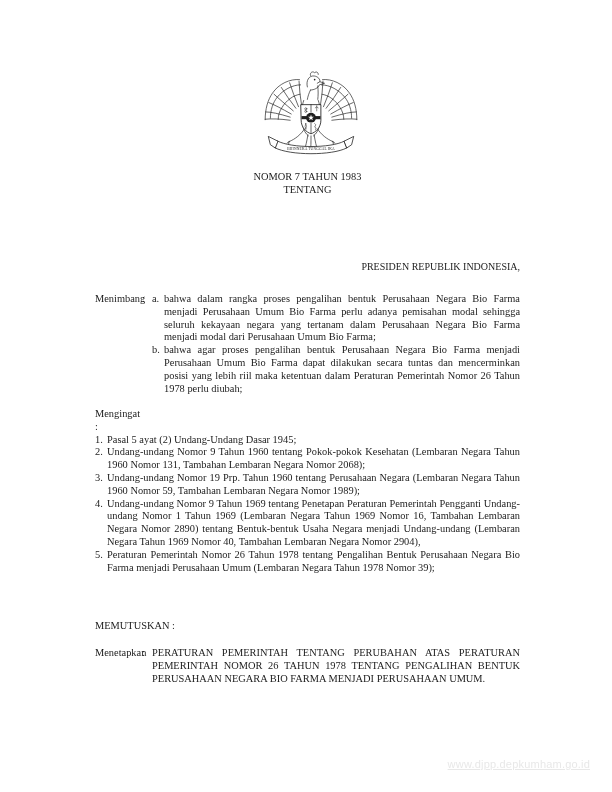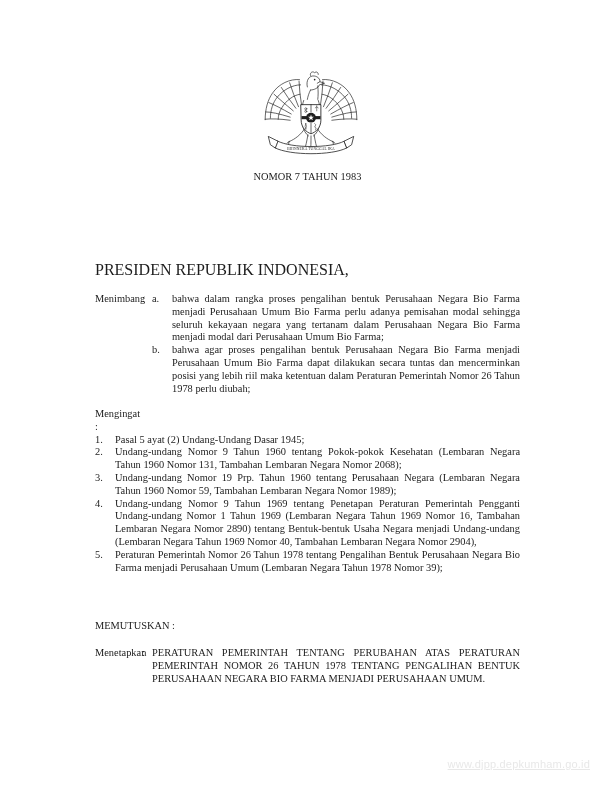--- a/index.html
+++ b/index.html
@@ -10,32 +10,32 @@
     color: #1c1c1c;
   }
   .page { position: absolute; inset: 0; background: #fff; overflow: hidden; }
 
   .emblem { position: absolute; top: 66px; left: 261px; width: 100px; height: 96px; }
   .emblem svg { width: 100%; height: 100%; }
 
   .band { position: absolute; left: 95px; right: 92px; }
 
   .title-block { top: 170px; text-align: center; font-size: 10.4px; line-height: 13.2px; }
-  .authority   { top: 261px; text-align: left; font-size: 16px; }
+  .authority   { top: 261px; text-align: right; font-size: 10px; }
 
   .clause { display: flex; font-size: 10.4px; line-height: 12.8px; }
   .clause-menimbang  { top: 293px; }
   .clause-mengingat  { top: 408px; flex-direction: column; }
   .clause-menetapkan { top: 647px; }
   .clause .label { width: 47px; flex: none; }
   .clause .sep   { width: 10px; flex: none; }
   .clause .items { flex: 1; }
   .item { display: flex; }
   .item .marker { width: 12px; flex: none; }
-  .item .text { flex: 1; text-align: justify; margin-left: 8px; }
+  .item .text { flex: 1; text-align: justify; }
   .clause .body-text { flex: 1; text-align: justify; }
 
   .memutuskan { top: 620px; text-align: left; font-size: 10.4px; }
 
   .watermark {
     position: absolute; top: 758px; right: 22px;
     font-family: "Liberation Sans", "DejaVu Sans", sans-serif;
     font-size: 11px; letter-spacing: 0.2px;
     color: #e8e8e8; text-decoration: underline;
   }
@@ -104,20 +104,21 @@
         <path d="M36 142 C62 156 138 156 164 142 L169 155 C140 170 60 170 31 155 Z" fill="#ffffff" stroke-width="1.5"></path>
         <path d="M36 142 L18 133 L22 149 L31 155 Z" fill="#ffffff" stroke-width="1.5"></path>
         <path d="M164 142 L182 133 L178 149 L169 155 Z" fill="#ffffff" stroke-width="1.5"></path>
         <text x="100" y="160" font-size="7" text-anchor="middle" fill="#1f1f1f" stroke="none" letter-spacing="0.3">BHINNEKA TUNGGAL IKA</text>
       </g>
     </svg>
   </div>
 
   <div class="band title-block">
     <div>NOMOR 7 TAHUN 1983</div>
+    <div>TENTANG</div>
   </div>
 
   <div class="band authority">PRESIDEN REPUBLIK INDONESIA,</div>
 
   <div class="band clause clause-menimbang">
     <div class="label">Menimbang</div>
     <div class="sep">:</div>
     <div class="items">
       <div class="item">
         <div class="marker">a.</div>

